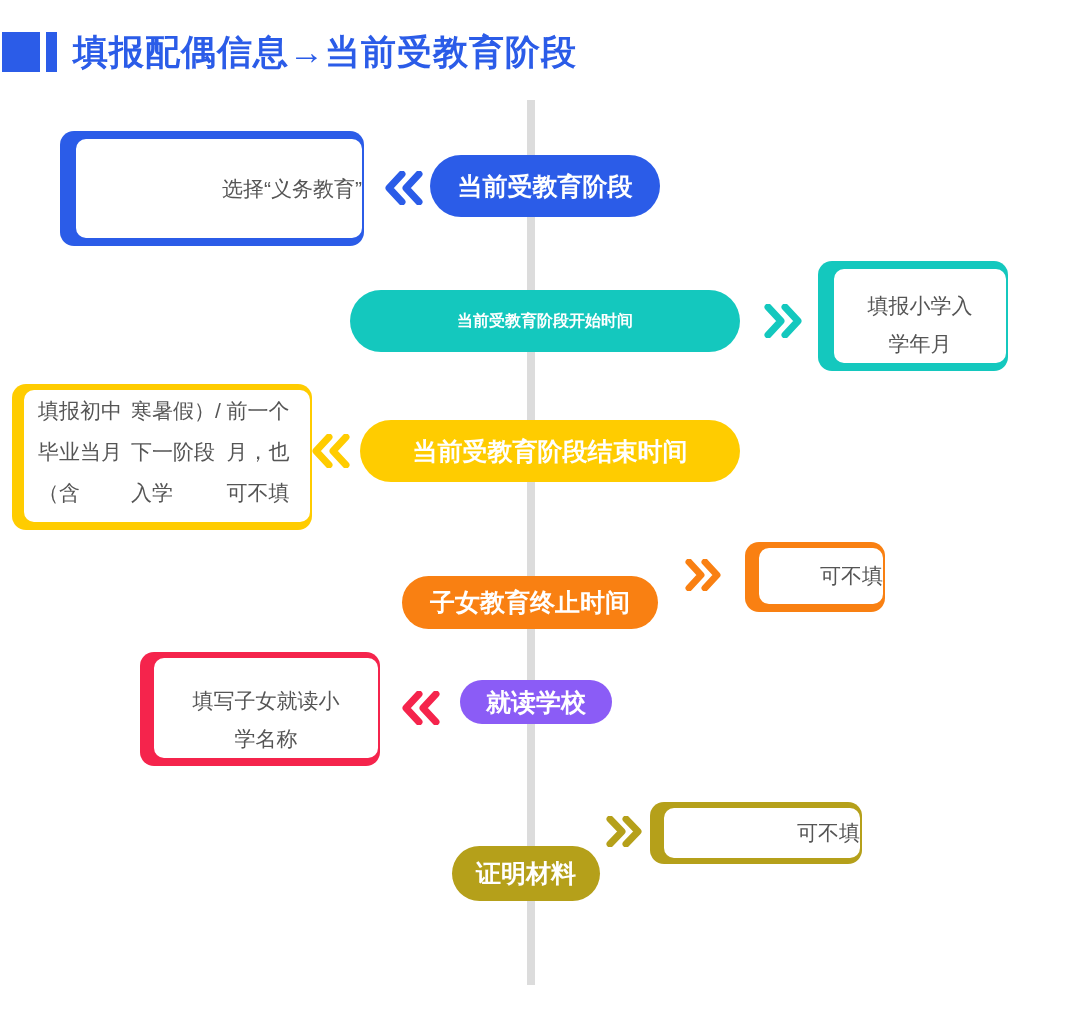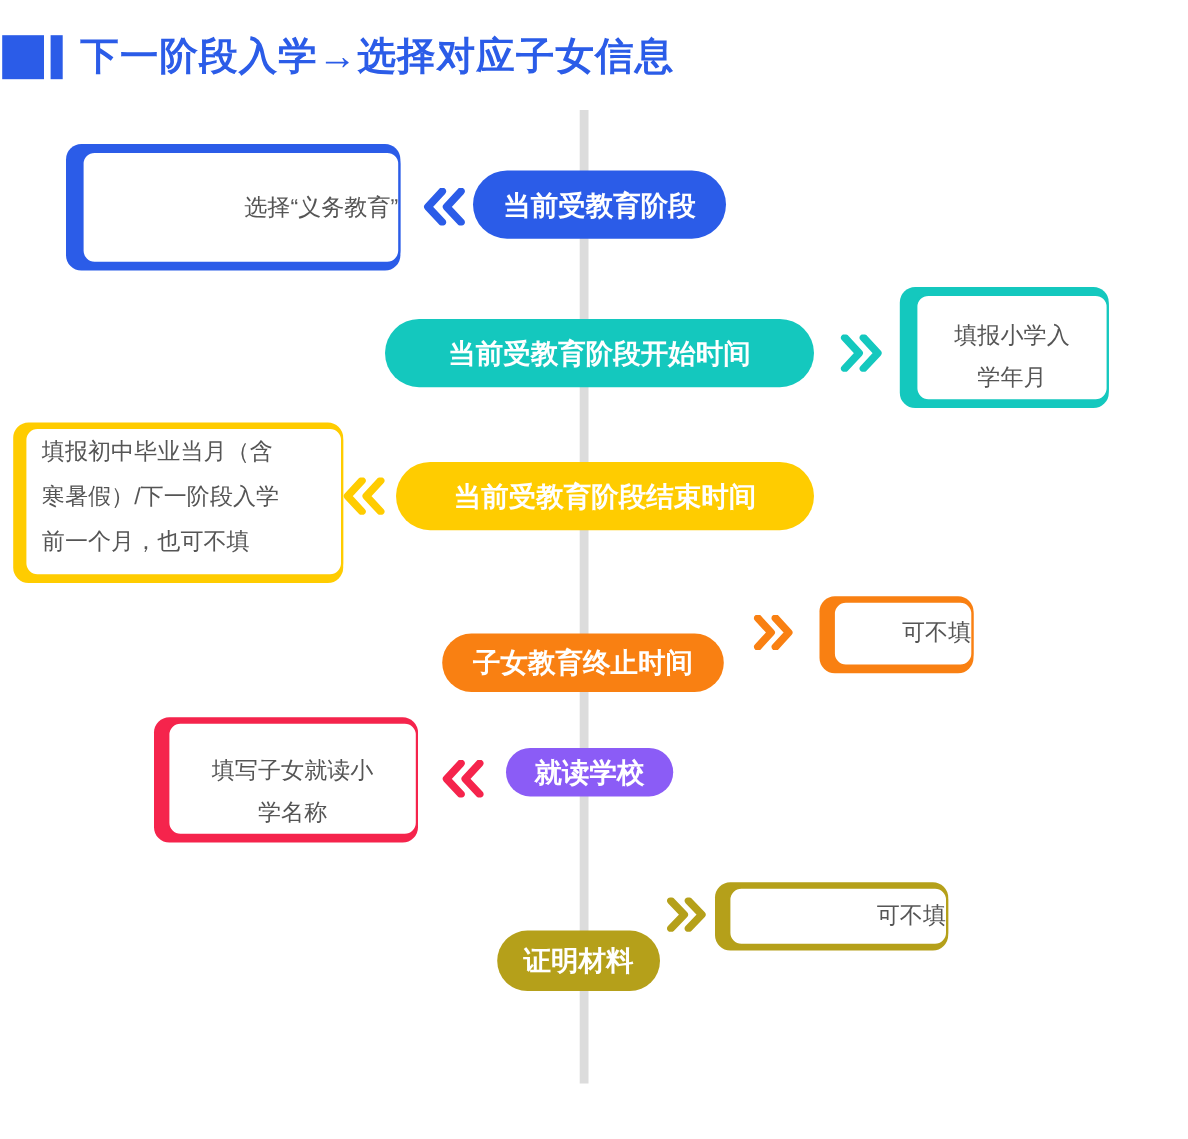--- a/index.html
+++ b/index.html
@@ -114,21 +114,21 @@
     user-select: none;
   }
   .chev svg { display: block; }
 </style>
 </head>
 <body>
 
 <div class="title-row">
   <div class="title-mark-square"></div>
   <div class="title-mark-bar"></div>
-  <div class="title-text">下一阶段入学→选择对应子女信息</div>
+  <div class="title-text">填报配偶信息→当前受教育阶段</div>
 </div>
 
 <div class="spine"></div>
 
 <div class="row">
 
   <div class="note" style="left:60px; top:131px; width:304px; height:115px;">
     <div class="shadowlayer" style="background:#2b5ce8;"></div>
     <div class="facelayer" style="left:14px; top:6px; width:290px; height:103px; border:2px solid #2b5ce8; font-size:21px; line-height:36px;">
       <span>选择“义务教育”</span>
@@ -142,21 +142,21 @@
     </svg>
   </div>
 
   <div class="pill" style="left:430px; top:155px; width:230px; height:62px; background:#2b5ce8; font-size:25px;">
     <span>当前受教育阶段</span>
   </div>
 </div>
 
 <div class="row">
 
-  <div class="pill" style="left:350px; top:290px; width:390px; height:62px; background:#14c8be; font-size:25px;">
+  <div class="pill" style="left:350px; top:290px; width:390px; height:62px; background:#14c8be; font-size:16px;">
     <span>当前受教育阶段开始时间</span>
   </div>
 
   <div class="chev" style="left:762px; top:301px; width:42px; height:40px; color:#14c8be;">
     <svg width="42" height="34" viewBox="0 0 42 34" aria-hidden="true">
       <path d="M6 3 L19 17 L6 31" fill="none" stroke="#14c8be" stroke-width="7" stroke-linecap="round" stroke-linejoin="round"></path>
       <path d="M23 3 L36 17 L23 31" fill="none" stroke="#14c8be" stroke-width="7" stroke-linecap="round" stroke-linejoin="round"></path>
     </svg>
   </div>
 
@@ -166,21 +166,21 @@
       <span>填报小学入</span>
       <span>学年月</span>
     </div>
   </div>
 </div>
 
 <div class="row">
 
   <div class="note" style="left:12px; top:384px; width:300px; height:146px;">
     <div class="shadowlayer" style="background:#ffcc00;"></div>
-    <div class="facelayer leftalign" style="left:10px; top:4px; width:290px; height:136px; border:2px solid #ffcc00; font-size:21px; line-height:41px; flex-direction:column; align-items:flex-start; padding-left:14px;">
+    <div class="facelayer leftalign" style="left:10px; top:4px; width:290px; height:136px; border:2px solid #ffcc00; font-size:21px; line-height:41px; flex-direction:row; align-items:flex-start; padding-left:14px;">
       <span>填报初中毕业当月（含</span>
       <span>寒暑假）/下一阶段入学</span>
       <span>前一个月，也可不填</span>
     </div>
   </div>
 
   <div class="chev" style="left:310px; top:431px; width:42px; height:40px; color:#ffcc00;">
     <svg width="42" height="34" viewBox="0 0 42 34" aria-hidden="true">
       <path d="M19 3 L6 17 L19 31" fill="none" stroke="#ffcc00" stroke-width="7" stroke-linecap="round" stroke-linejoin="round"></path>
       <path d="M36 3 L23 17 L36 31" fill="none" stroke="#ffcc00" stroke-width="7" stroke-linecap="round" stroke-linejoin="round"></path>

